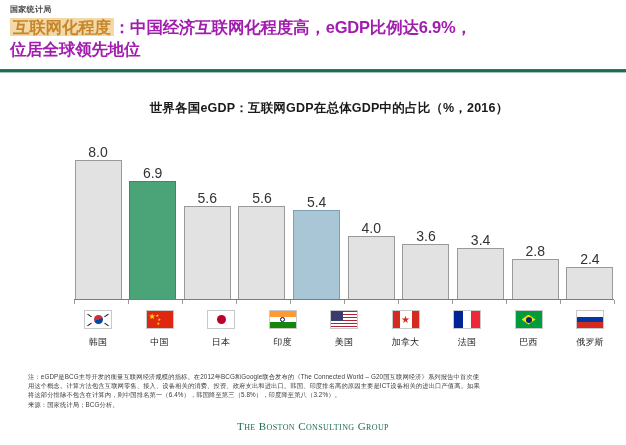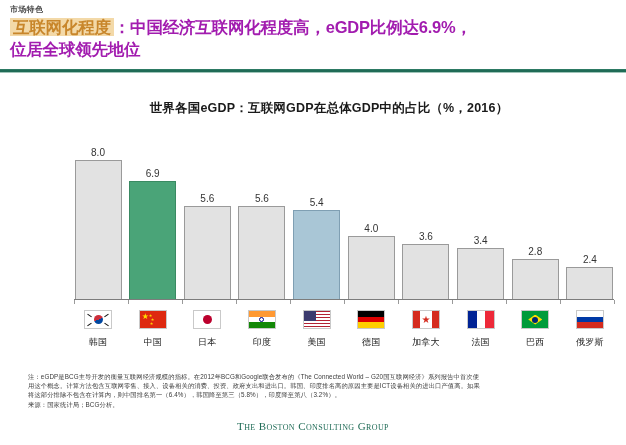--- a/index.html
+++ b/index.html
@@ -62,21 +62,21 @@
   #bars {
     position:absolute; left:0; bottom:0; width:540px; height:163px;
     display:flex; align-items:flex-end; justify-content:space-between;
   }
   .bar-slot {
     width:48px; height:100%;
     display:flex; flex-direction:column; justify-content:flex-end;
     align-items:center; position:relative;
   }
   .bar-val {
-    font-size:10px; color:#333; margin-bottom:2px; line-height:11px;
+    font-size:14px; color:#333; margin-bottom:2px; line-height:11px;
   }
   .bar {
     width:47px;
     background:#e2e2e2;
     border:1px solid #9a9a9a;
     border-bottom:none;
   }
   .bar.green  { background:#4aa478; border-color:#3a8a62; }
   .bar.blue   { background:#a9c6d6; border-color:#7f9fb3; }
 
@@ -179,21 +179,21 @@
     position:absolute; left:50%; top:50%; width:6px; height:6px;
     margin:-3px 0 0 -3px; border-radius:50%; background:#002776;
   }
 </style>
 </head>
 <body>
 
 <div id="slide">
 
   <div id="header">
-    <div id="eyebrow">市场特色</div>
+    <div id="eyebrow">国家统计局</div>
     <div id="headline">
       <span class="hl">互联网化程度</span><span class="rest">：中国经济互联网化程度高，eGDP比例达6.9%，</span><br>
       <span class="rest">位居全球领先地位</span>
     </div>
   </div>
   <div id="rule"></div>
 
   <div id="card">
 
     <div id="chart-title">世界各国eGDP：互联网GDP在总体GDP中的占比（%，2016）</div>
@@ -290,24 +290,20 @@
           </div>
           <div class="cat-label">印度</div>
         </div>
         <div class="cat">
           <div class="flag f-us">
             <div class="canton"></div>
           </div>
           <div class="cat-label">美国</div>
         </div>
         <div class="cat">
-          <div class="flag f-de"></div>
-          <div class="cat-label">德国</div>
-        </div>
-        <div class="cat">
           <div class="flag f-ca">
             <div class="ca-l"></div>
             <div class="ca-r"></div>
             <div class="leaf">★</div>
           </div>
           <div class="cat-label">加拿大</div>
         </div>
         <div class="cat">
           <div class="flag f-fr">
             <div class="fr-l"></div>

